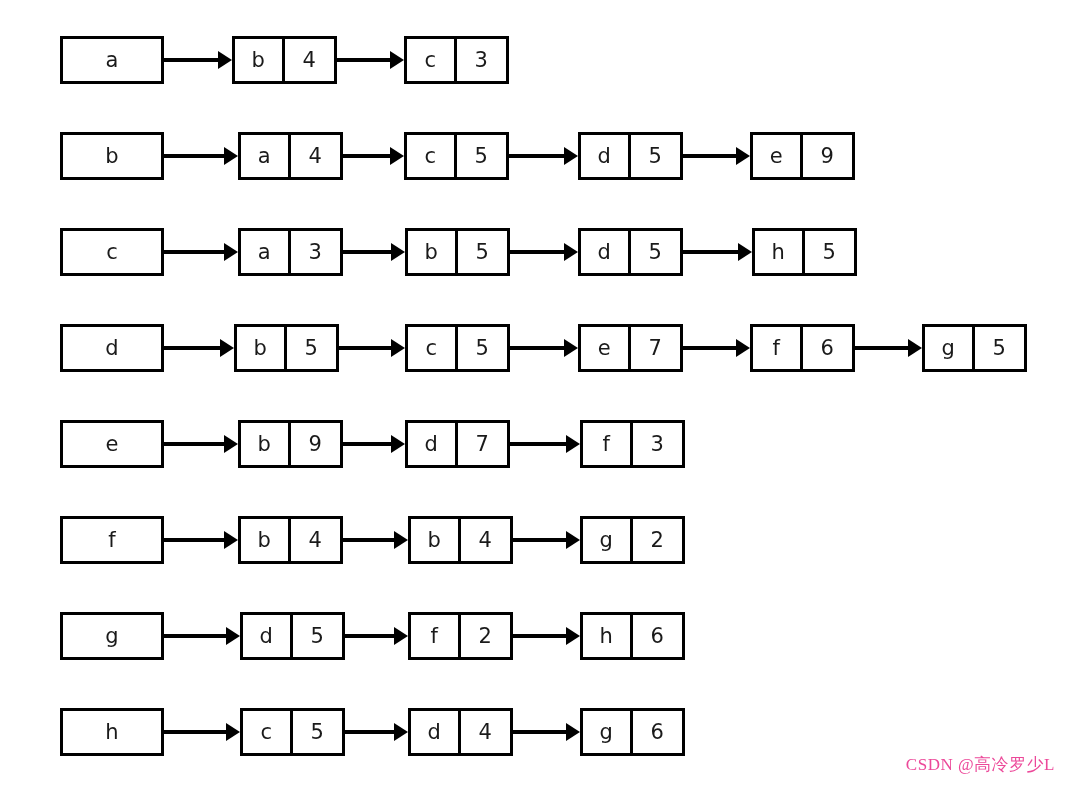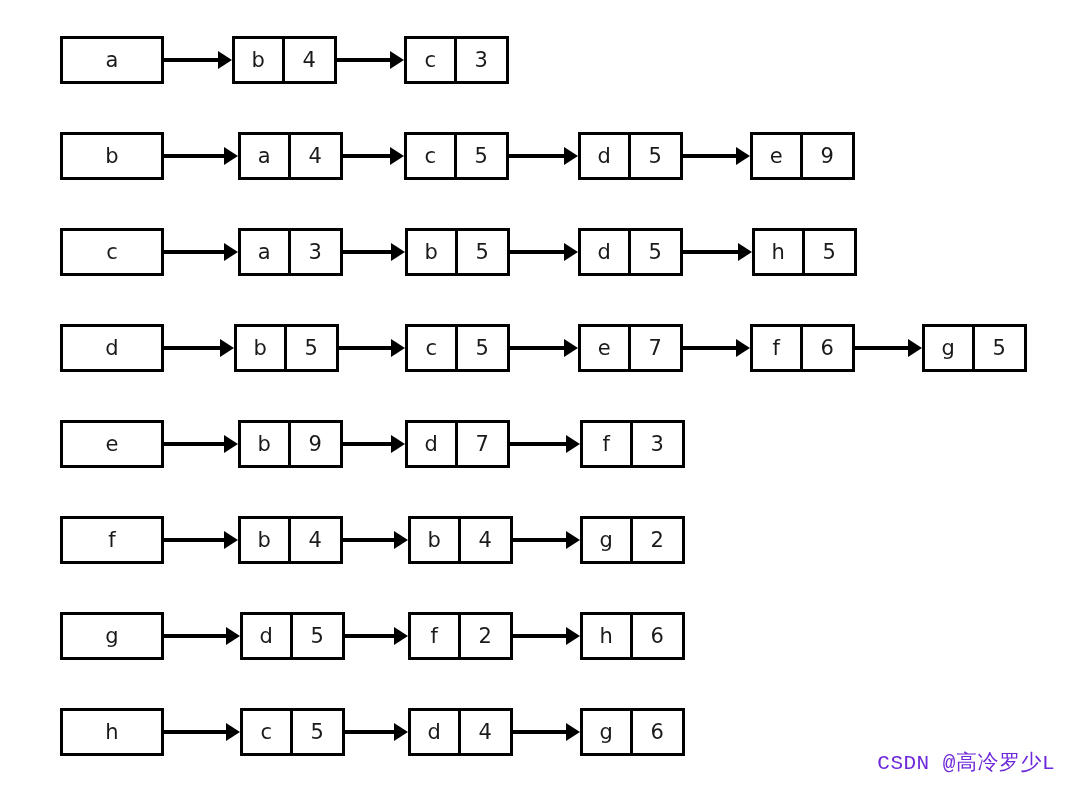--- a/index.html
+++ b/index.html
@@ -88,25 +88,25 @@
     height: 0;
     border-top: 9px solid transparent;
     border-bottom: 9px solid transparent;
     border-left: 14px solid #000000;
   }
   
   .watermark {
     position: absolute;
     right: 14px;
     bottom: 12px;
-    font-size: 21px;
-    color: #6d28d9;
+    font-size: 17px;
+    color: #ec4899;
     letter-spacing: 0.5px;
     white-space: nowrap;
-    font-family: Liberation Mono, monospace;
+    font-family: Liberation Serif, serif;
   }
 </style>
 </head>
 <body>
 
 <div id="canvas">
   <div id="rows-container">
       <div class="row" style="top: 24px;">
         <div class="head-box" style="left: 60px;">
           <span class="head-label">a</span>

